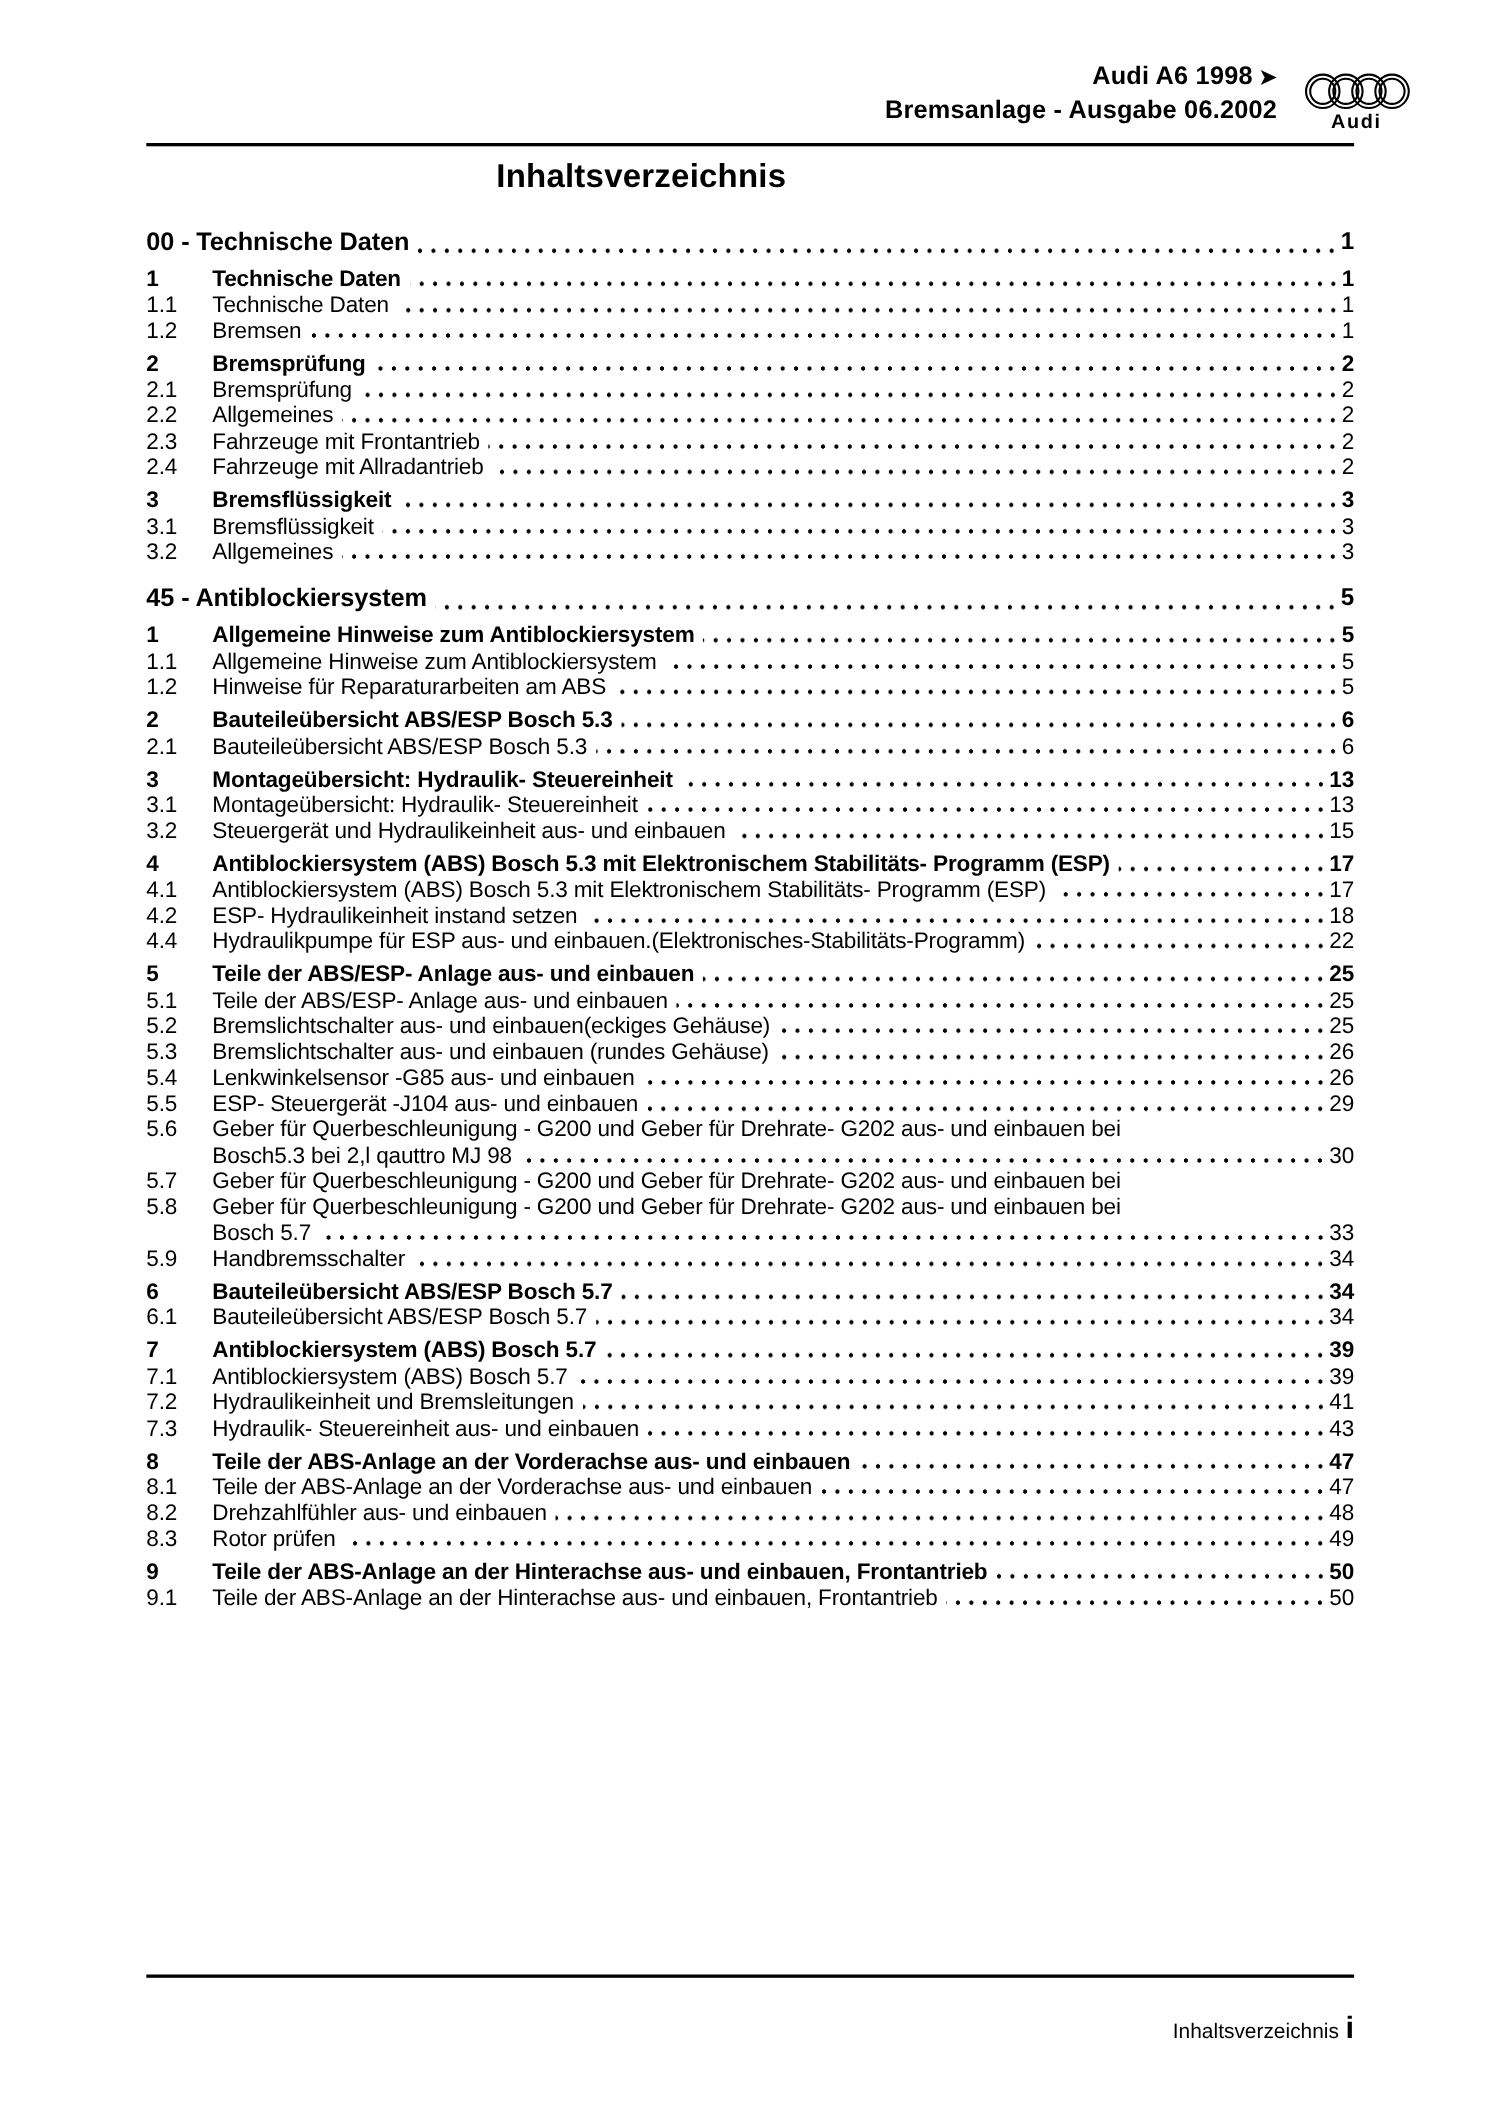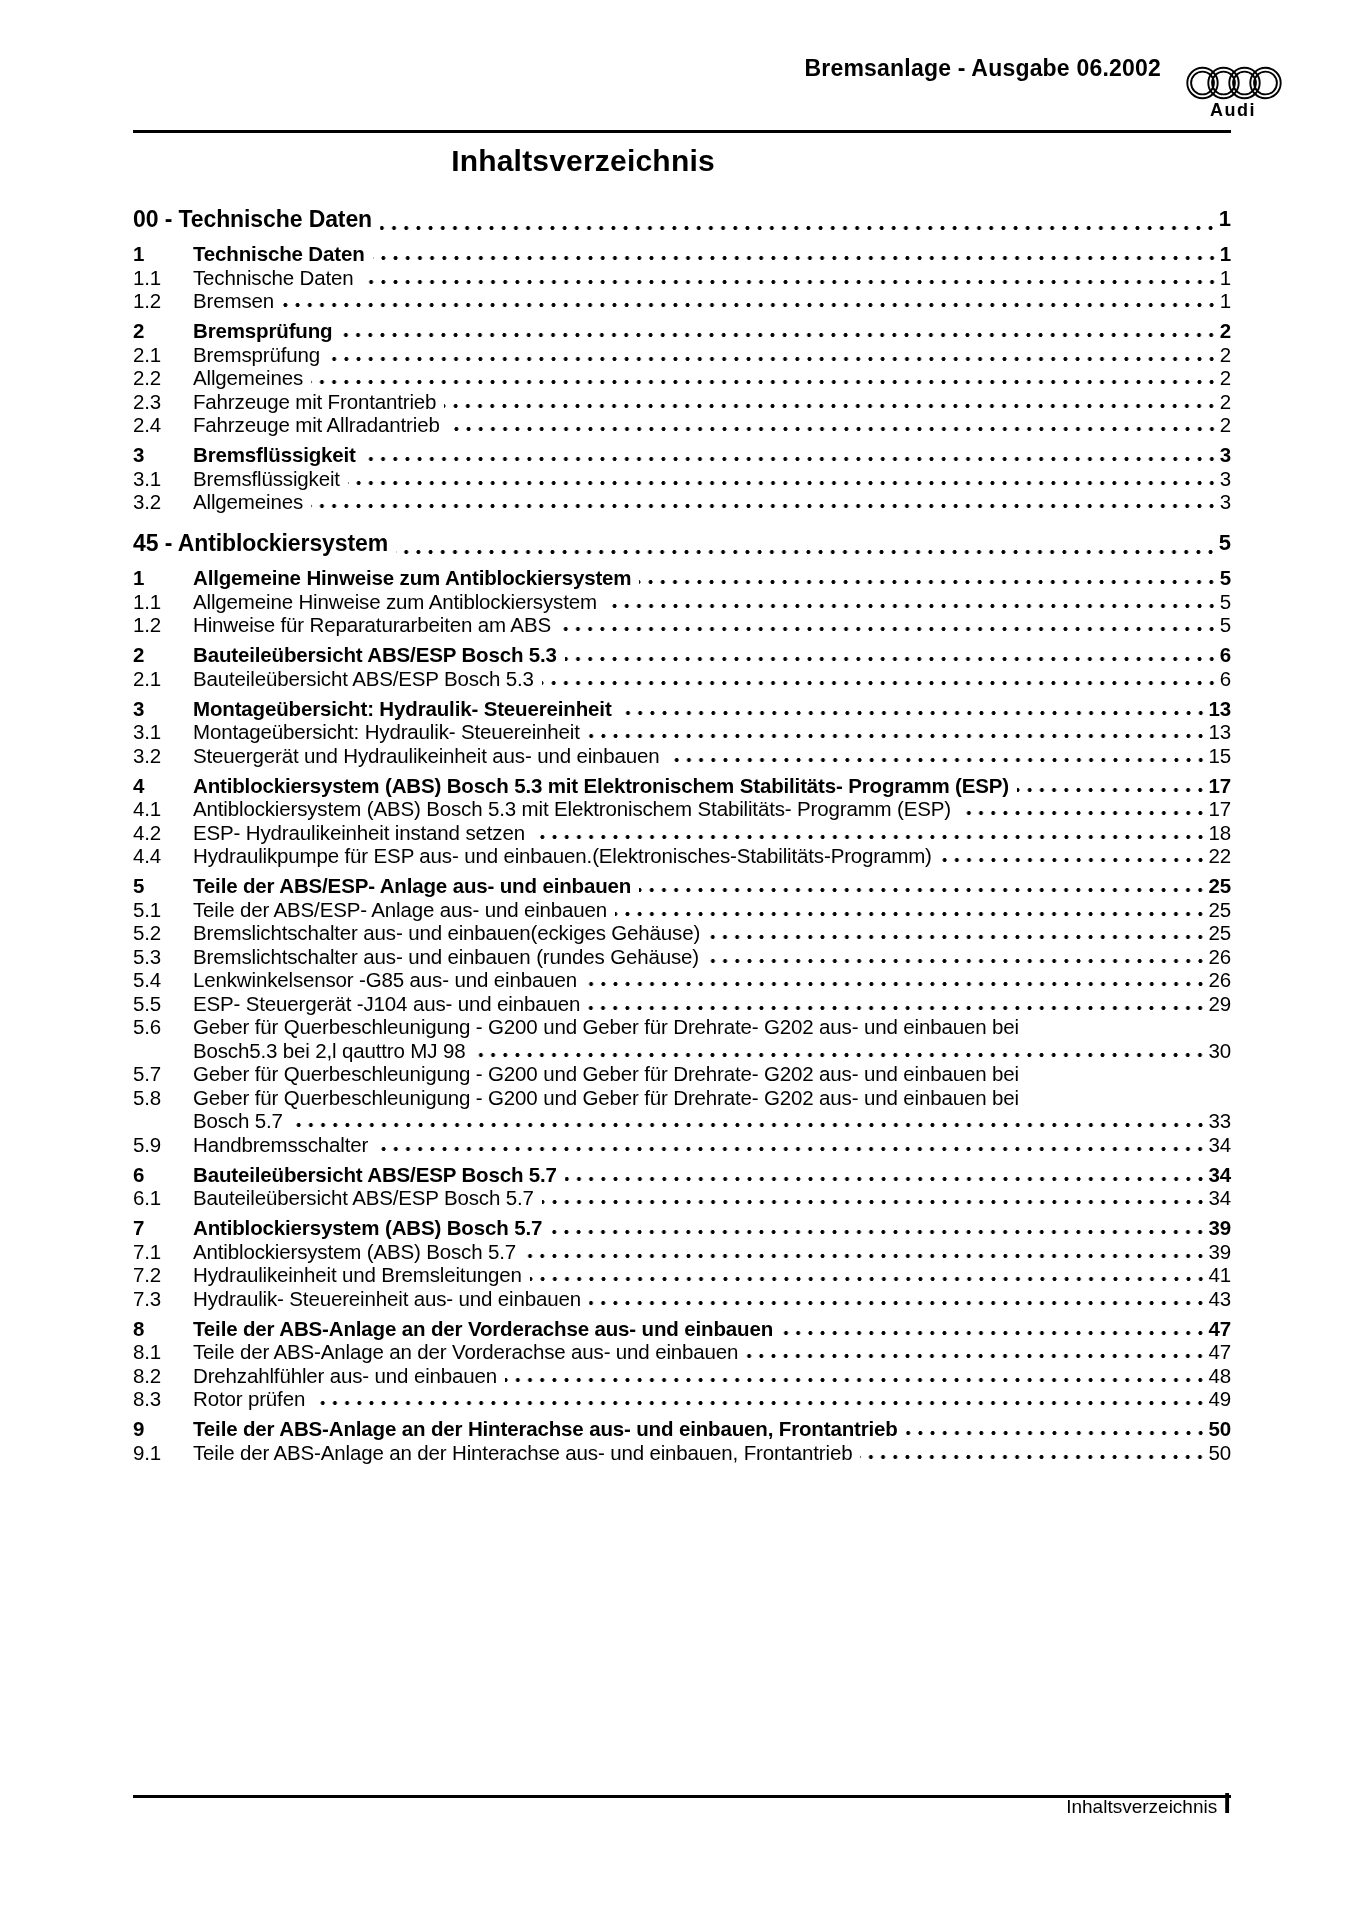--- a/index.html
+++ b/index.html
@@ -58,29 +58,30 @@
     flex:1 1 auto; min-width:10px; height:8px; align-self:flex-end;
     margin:0 2px 4px 8px;
     background-image:radial-gradient(circle, #000 1.7px, transparent 2.2px);
     background-size:12.2px 8px;
     background-repeat:repeat-x;
     background-position:right bottom;
   }
 
   
   .footer-text {
-    position:absolute; top:1788px; right:126px;
+    position:absolute; top:1828px; right:126px;
     font-size:19px; white-space:nowrap;
   }
   .footer-text .roman { font-size:28px; font-weight:bold; padding-left:6px; }
 </style>
 </head>
 <body>
 
 <div class="header-text">
+  <div><span>Audi A6 1998</span><span class="arrow">➤</span></div>
   <div>Bremsanlage - Ausgabe 06.2002</div>
 </div>
 
 <svg class="rings" viewBox="0 0 96 42" aria-hidden="true">
   <g fill="none" stroke="#000" stroke-width="1.9">
     <circle cx="16.5" cy="21" r="15.2"></circle>
       <circle cx="16.5" cy="21" r="11.4"></circle>
     <circle cx="37.5" cy="21" r="15.2"></circle>
       <circle cx="37.5" cy="21" r="11.4"></circle>
     <circle cx="58.5" cy="21" r="15.2"></circle>

